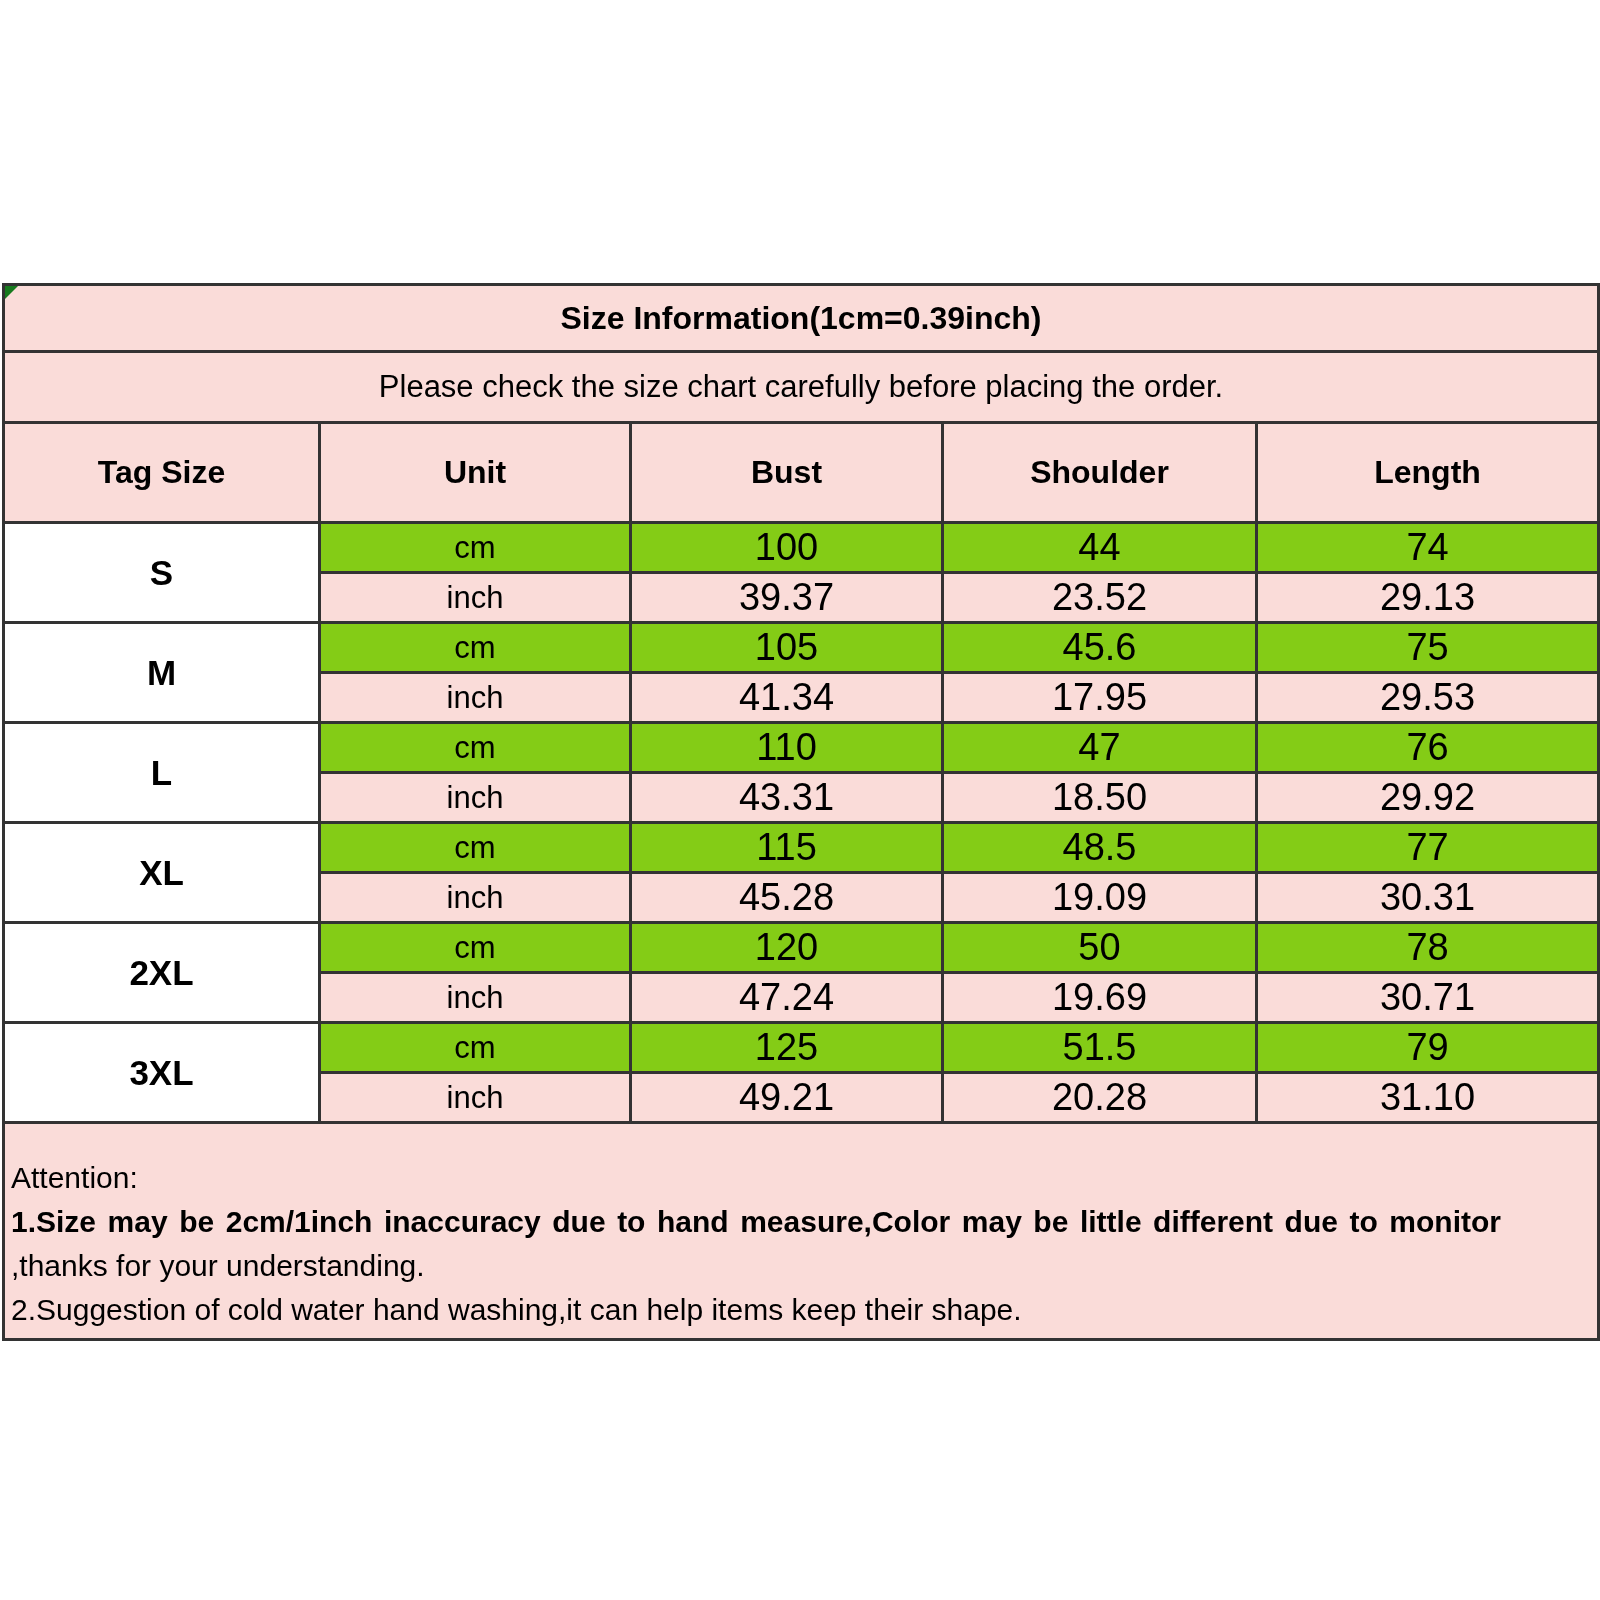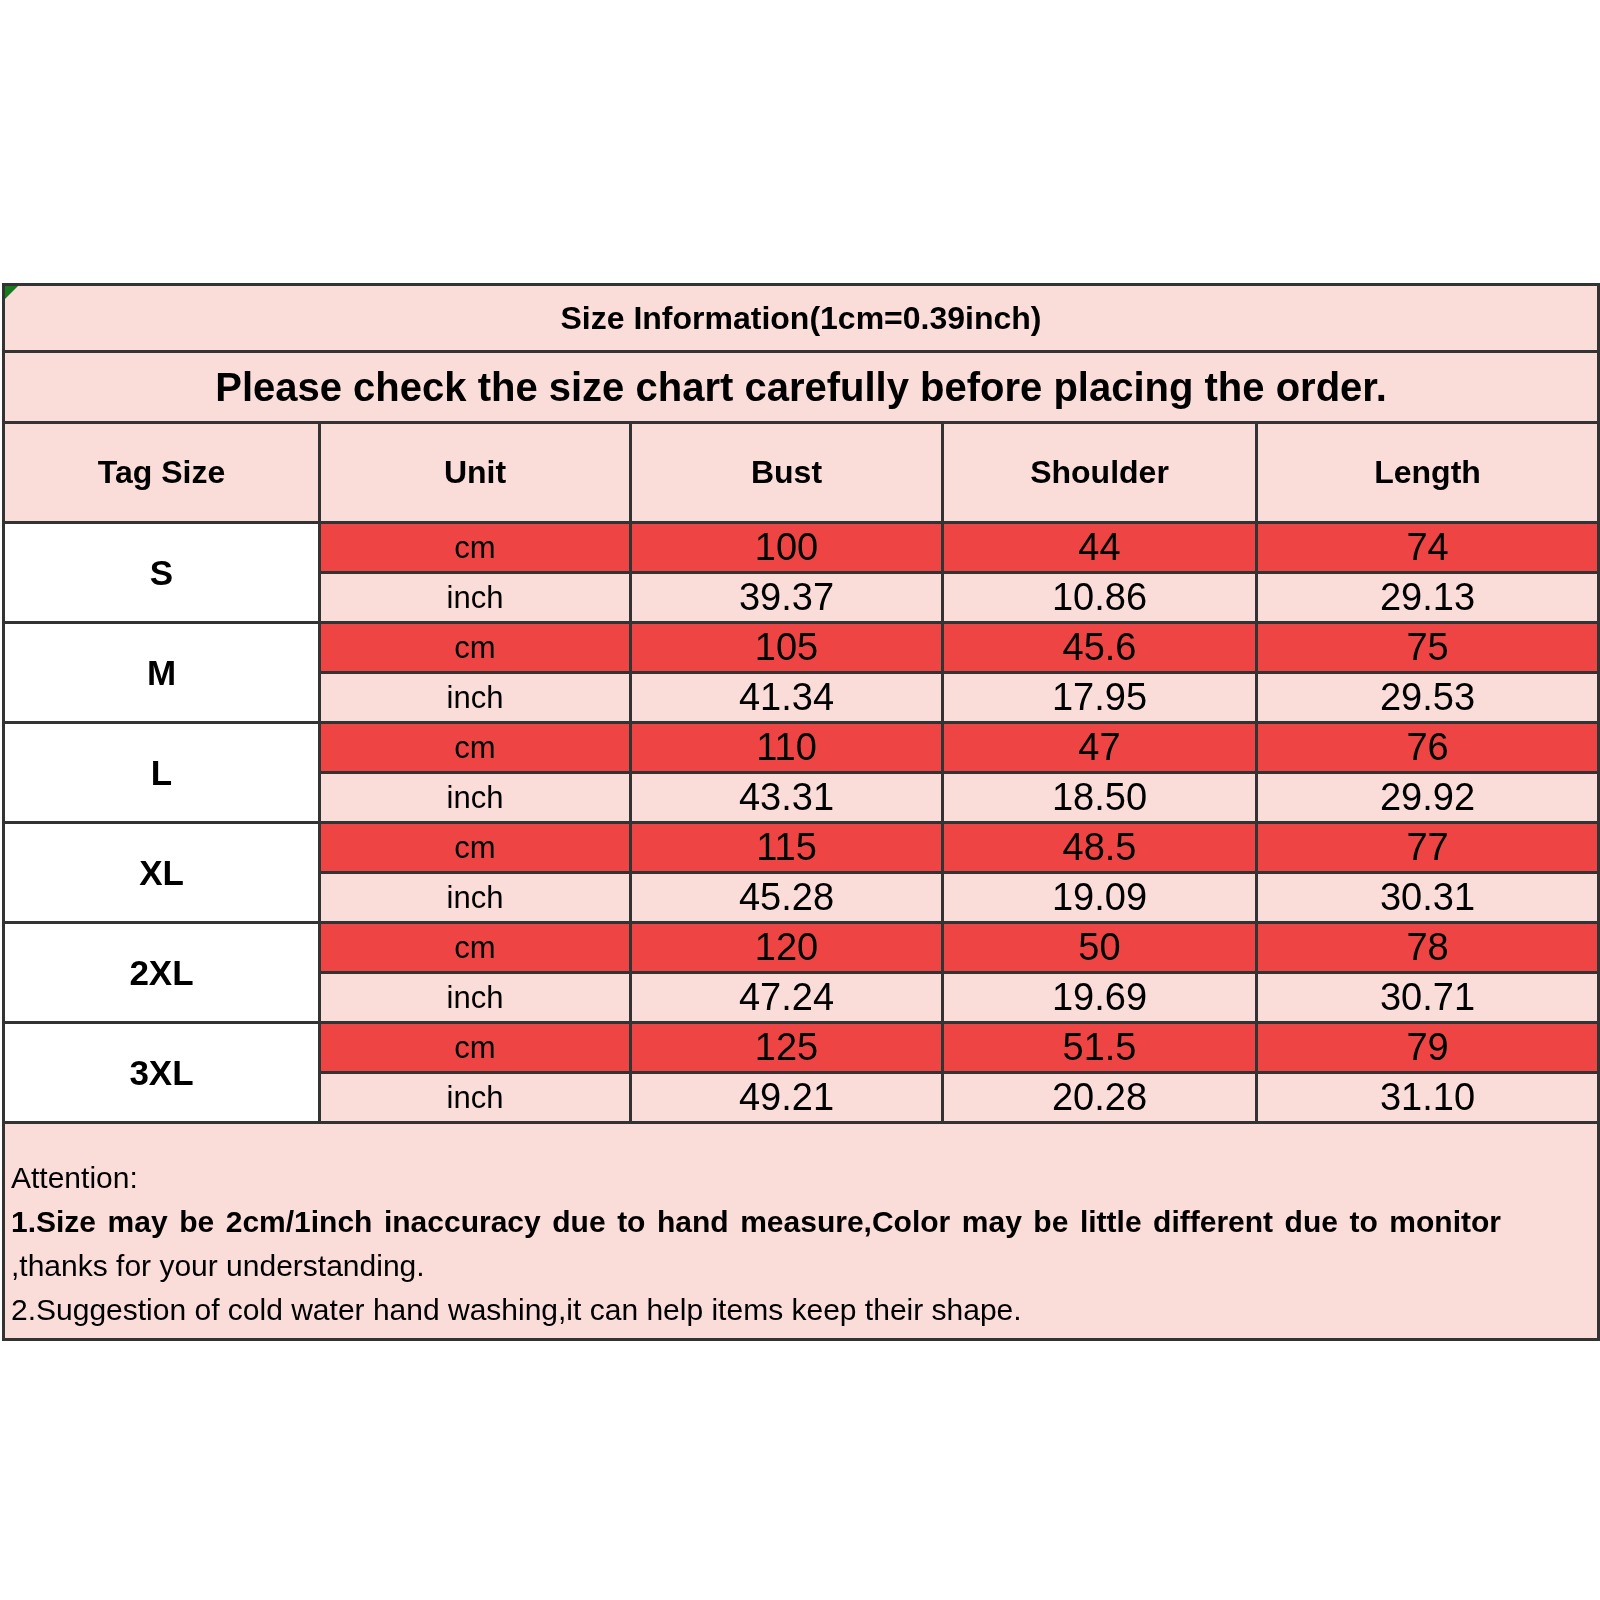--- a/index.html
+++ b/index.html
@@ -52,37 +52,37 @@
   table.size-table td.pink {
     background: #fadcd9;
   }
   tr.title-row td {
     height: 64px;
     font-size: 32px;
     font-weight: bold;
   }
   tr.subtitle-row td {
     height: 68px;
-    font-size: 40px;
-    font-weight: bold;
+    font-size: 31px;
+    font-weight: normal;
   }
   tr.head-row th {
     height: 97px;
     font-size: 32px;
     font-weight: bold;
   }
   tr.data-row td { height: 47px; }
   td.tag-cell {
     background: #ffffff;
     font-size: 35px;
     font-weight: bold;
   }
   td.unit-cell { font-size: 31px; }
   td.val-cell  { font-size: 38px; }
-  td.white { background: #ef4444; }
+  td.white { background: #84cc16; }
   tr.attention-row td {
     background: #fadcd9;
     height: 205px;
     text-align: left;
     vertical-align: top;
     white-space: normal;
     margin-left: 10px;
   }
   .attention-inner {
     padding: 32px 6px 6px 6px;
@@ -131,21 +131,21 @@
       <tr class="data-row">
         <td class="tag-cell" rowspan="2">S</td>
         <td class="unit-cell white">cm</td>
         <td class="val-cell white">100</td>
         <td class="val-cell white">44</td>
         <td class="val-cell white">74</td>
       </tr>
       <tr class="data-row">
         <td class="unit-cell pink">inch</td>
         <td class="val-cell pink">39.37</td>
-        <td class="val-cell pink">10.86</td>
+        <td class="val-cell pink">23.52</td>
         <td class="val-cell pink">29.13</td>
       </tr>
 
       <tr class="data-row">
         <td class="tag-cell" rowspan="2">M</td>
         <td class="unit-cell white">cm</td>
         <td class="val-cell white">105</td>
         <td class="val-cell white">45.6</td>
         <td class="val-cell white">75</td>
       </tr>

